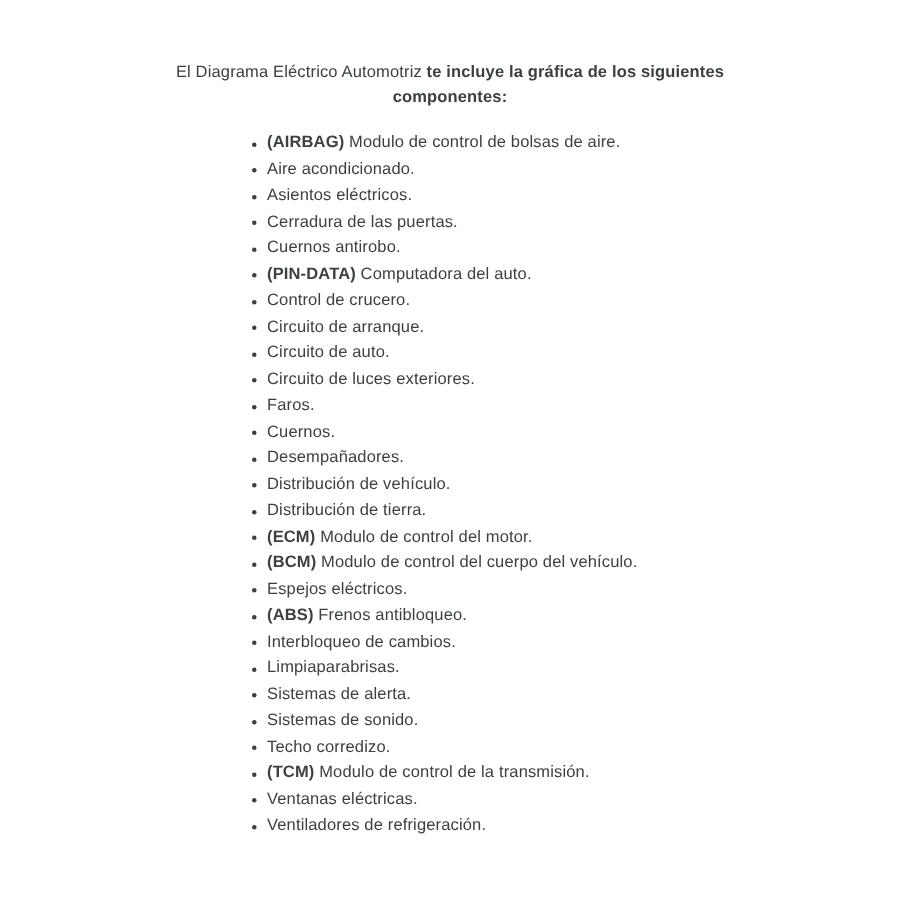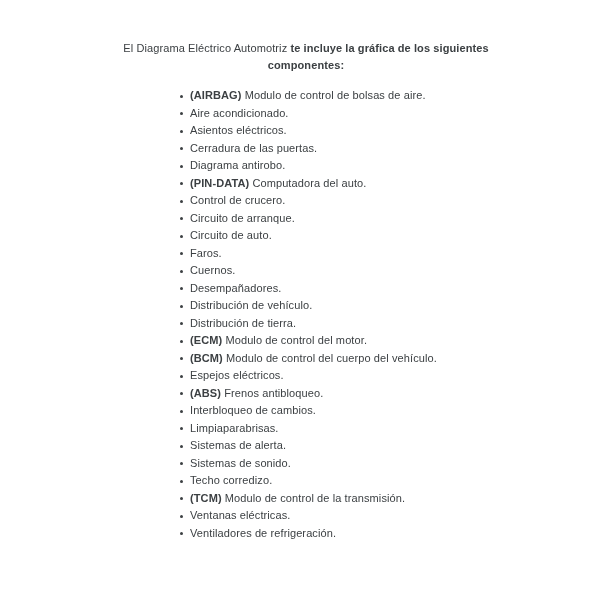--- a/index.html
+++ b/index.html
@@ -11,21 +11,20 @@
   }
   body {
     font-family: "Liberation Sans", sans-serif;
     color: #3c4043;
     -webkit-font-smoothing: antialiased;
   }
   .page {
     width: 600px;
     height: 600px;
     padding-top: 40px;
-    padding-left: 12px;
   }
   .title {
     text-align: center;
     font-size: 11px;
     line-height: 17px;
     font-weight: 400;
     color: #3c4043;
     letter-spacing: 0.1px;
   }
   .title .bold { font-weight: 700; }
@@ -62,31 +61,32 @@
 
   <ul class="components" id="components-list">
   <li><span class="code">(AIRBAG) </span><span class="text">Modulo de control de bolsas de aire.</span></li>
 
   <li><span class="text">Aire acondicionado.</span></li>
 
   <li><span class="text">Asientos eléctricos.</span></li>
 
   <li><span class="text">Cerradura de las puertas.</span></li>
 
-  <li><span class="text">Diagrama antirobo.</span></li>
+  <li><span class="text">Cuernos antirobo.</span></li>
 
   <li><span class="code">(PIN-DATA) </span><span class="text">Computadora del auto.</span></li>
 
   <li><span class="text">Control de crucero.</span></li>
 
   <li><span class="text">Circuito de arranque.</span></li>
 
   <li><span class="text">Circuito de auto.</span></li>
 
 
+  <li><span class="text">Circuito de luces exteriores.</span></li>
 
   <li><span class="text">Faros.</span></li>
 
   <li><span class="text">Cuernos.</span></li>
 
   <li><span class="text">Desempañadores.</span></li>
 
   <li><span class="text">Distribución de vehículo.</span></li>
 
   <li><span class="text">Distribución de tierra.</span></li>

